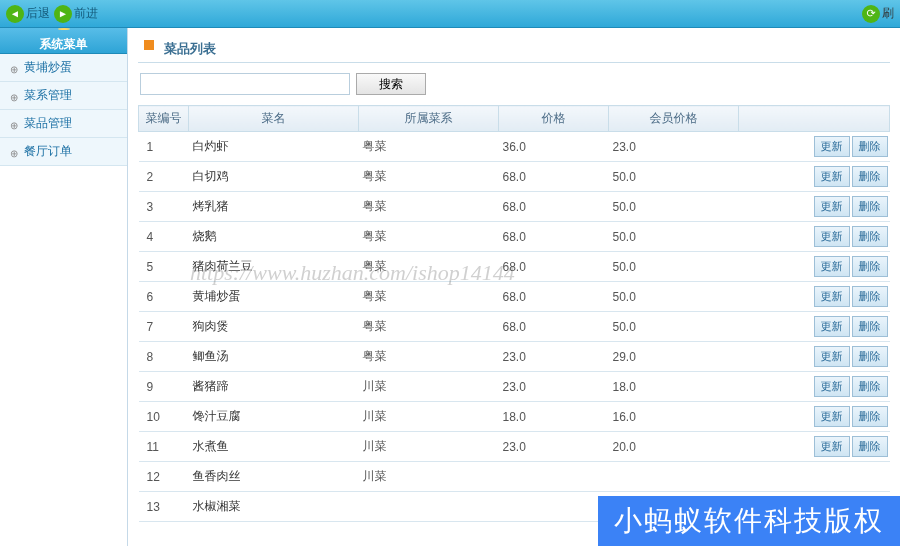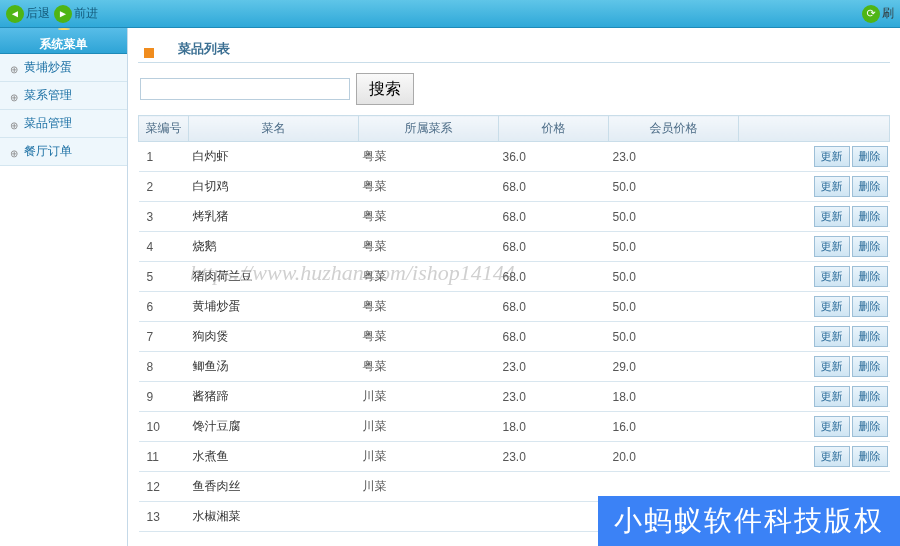--- a/index.html
+++ b/index.html
@@ -17,26 +17,26 @@
 
 
 .sidebar { width: 128px; background: #fff; border-right: 1px solid #c5d9e8; }
 .sidebar-header { background: linear-gradient(#58bde8, #2ea4d6); color: #fff; height: 26px; display: flex; align-items: center; padding: 0 8px; gap: 6px; font-size: 12px; font-weight: bold; border-bottom: 1px solid #1e8ab8; flex-direction: column; }
 .person-icon { width: 12px; height: 12px; background: #ffd966; border-radius: 50%; display: inline-block; position: relative; }
 .sidebar-item { height: 28px; display: flex; align-items: center; padding: 0 10px; gap: 6px; color: #1a6fa3; font-size: 12px; border-bottom: 1px solid #d4e6f0; background: #eef7fc; cursor: pointer; }
 .bullet { width: 8px; height: 8px; display: inline-block; color: #8a8a8a; font-size: 10px; }
 
 
 .main { flex: 1; padding: 8px 10px 0 10px; overflow: hidden; }
-.panel-title { display: flex; align-items: flex-end; gap: 24px; border-bottom: 1px solid #c9dde9; padding: 4px 6px; }
+.panel-title { display: flex; align-items: flex-start; gap: 10px; border-bottom: 1px solid #c9dde9; padding: 4px 6px; }
 .orange-box { width: 10px; height: 10px; background: #f08c1e; display: inline-block; }
 .panel-title-text { color: #3b6f92; font-size: 13px; font-weight: bold; }
 .search-bar { display: flex; align-items: center; gap: 6px; padding: 10px 2px; }
 .search-input { width: 210px; height: 22px; border: 1px solid #b9cedd; padding: 0 4px; font-size: 12px; }
-.search-btn { height: 32px; padding: 0 12px; background: linear-gradient(#f9f9f9,#e4e4e4); border: 1px solid #aaa; font-size: 16px; cursor: pointer; }
+.search-btn { height: 22px; padding: 0 22px; background: linear-gradient(#f9f9f9,#e4e4e4); border: 1px solid #aaa; font-size: 12px; cursor: pointer; }
 
 
 .tbl { width: 100%; border-collapse: collapse; }
 .tbl th { background: linear-gradient(#f3f7fb,#e2ecf4); color: #4a6a85; font-weight: normal; font-size: 12px; height: 26px; border: 1px solid #c9dde9; text-align: center; }
 .tbl td { border-bottom: 1px solid #d8e6ef; height: 30px; font-size: 12px; color: #555; padding: 0 4px; vertical-align: middle; }
 .tbl td.col-id { width: 50px; text-align: left; padding-left: 8px; }
 .tbl td.col-name { width: 170px; color: #333; }
 .tbl td.col-cat { width: 140px; color: #555; }
 .tbl td.col-p1 { width: 110px; }
 .tbl td.col-p2 { width: 130px; }

